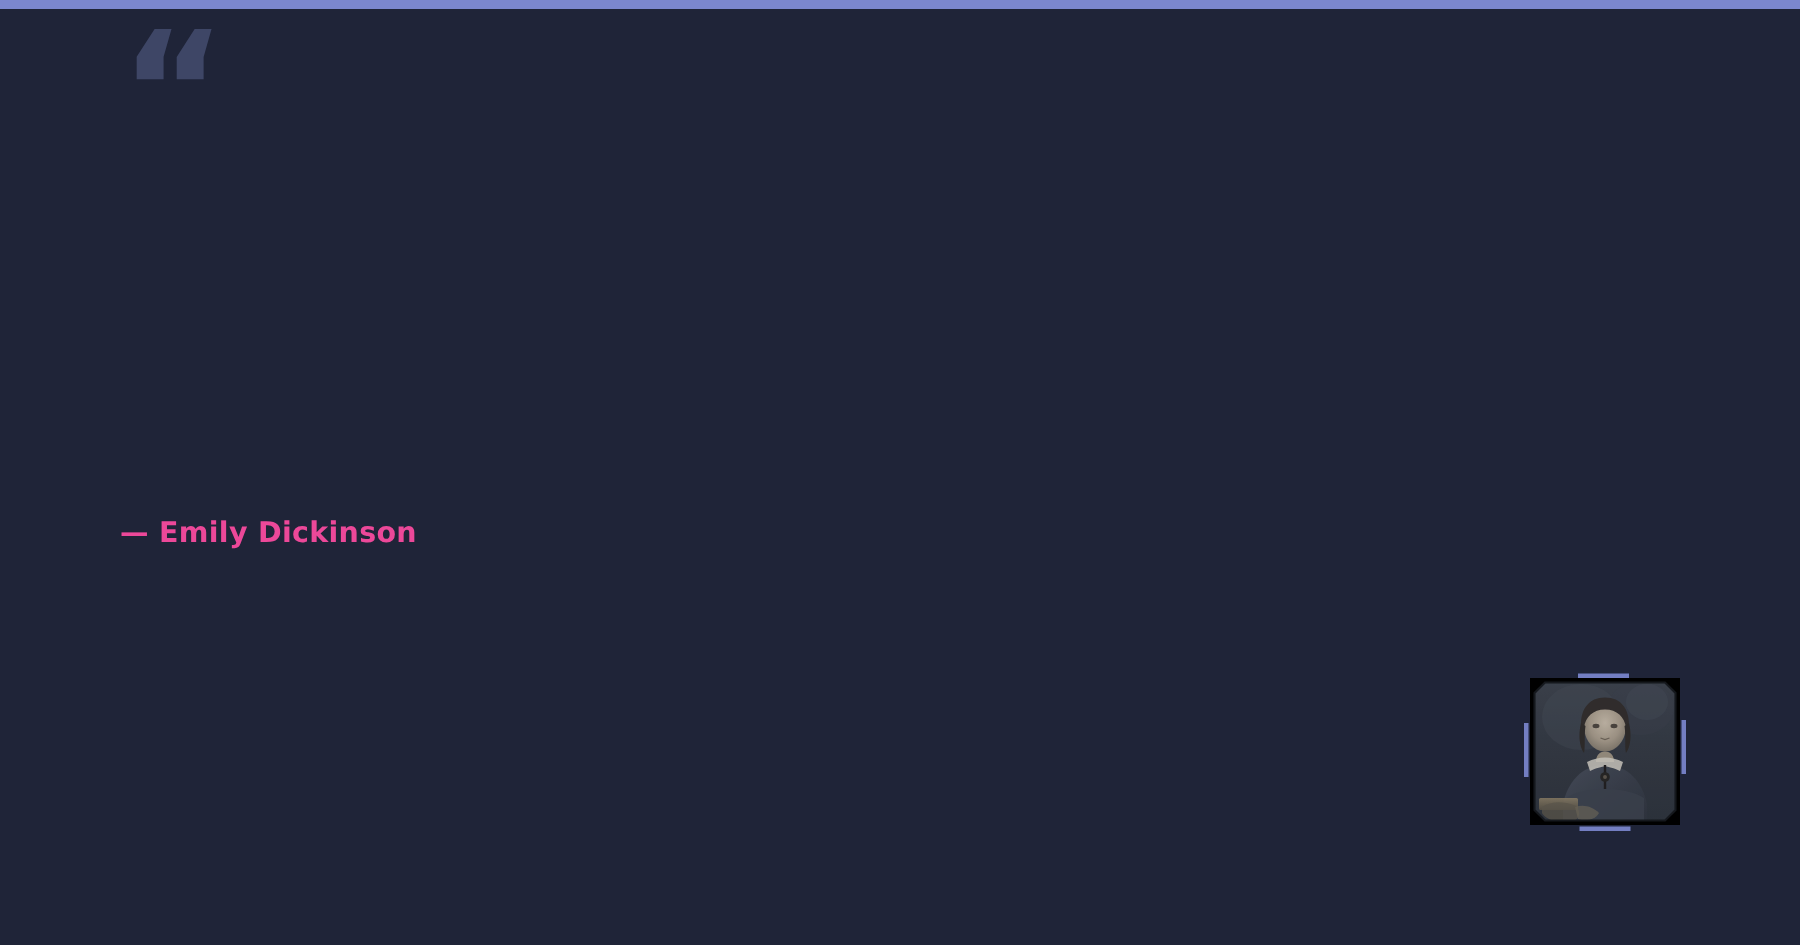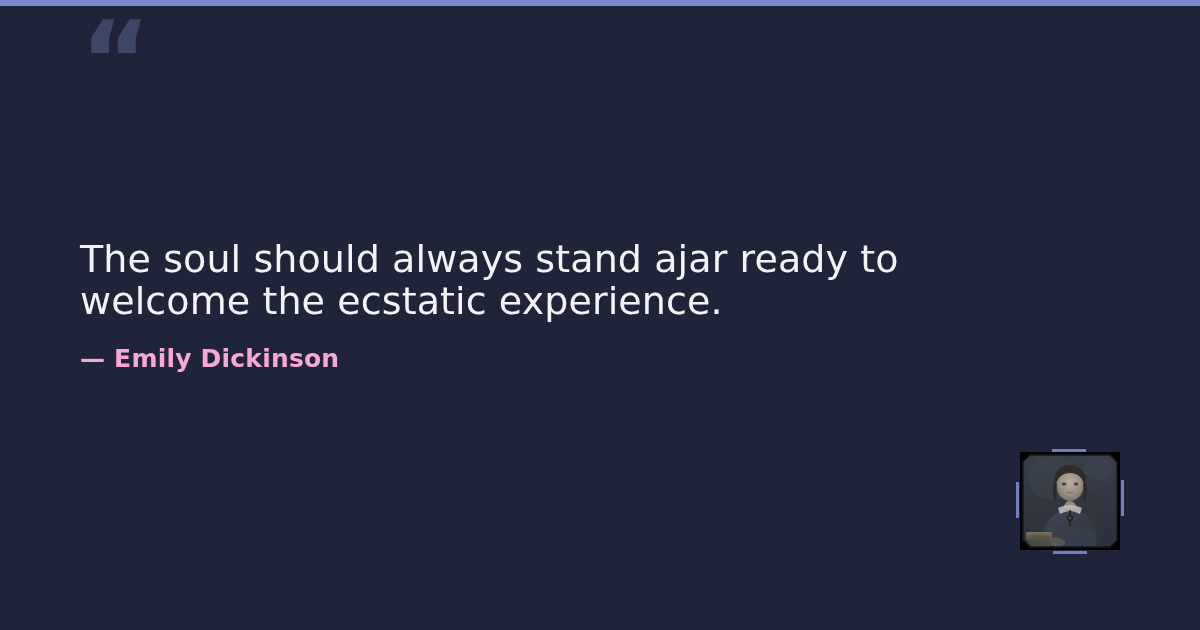--- a/index.html
+++ b/index.html
@@ -59,23 +59,23 @@
     color: #f2f4f8;
     letter-spacing: 0.1px;
   }
 
   
   #attribution {
     position: absolute;
     left: 80px;
     top: 344px;
     font-family: "DejaVu Sans", sans-serif;
-    font-size: 25px;
+    font-size: 19px;
     font-weight: 700;
-    color: #f9a8d4;
+    color: #ec4899;
     letter-spacing: 0.2px;
     white-space: nowrap;
     text-align: center;
   }
 
   
   #portrait-wrap {
     position: absolute;
     left: 1020px;
     top: 452px;
@@ -140,21 +140,20 @@
 </style>
 </head>
 <body>
 
 <div id="card">
 
   <div id="top-bar"></div>
 
   <div id="quote-mark">“</div>
 
-  <div id="quote-text">The soul should always stand ajar ready to welcome the ecstatic experience.</div>
 
   <div id="attribution">— Emily Dickinson</div>
 
   <div id="portrait-wrap">
     <div id="portrait-frame">
       <svg id="portrait-photo" viewBox="0 0 100 98" preserveAspectRatio="none" aria-hidden="true">
         <defs>
           <linearGradient id="bgGrad" x1="0" y1="0" x2="0" y2="1">
             <stop offset="0%" stop-color="#3b4048"></stop>
             <stop offset="45%" stop-color="#31363e"></stop>

